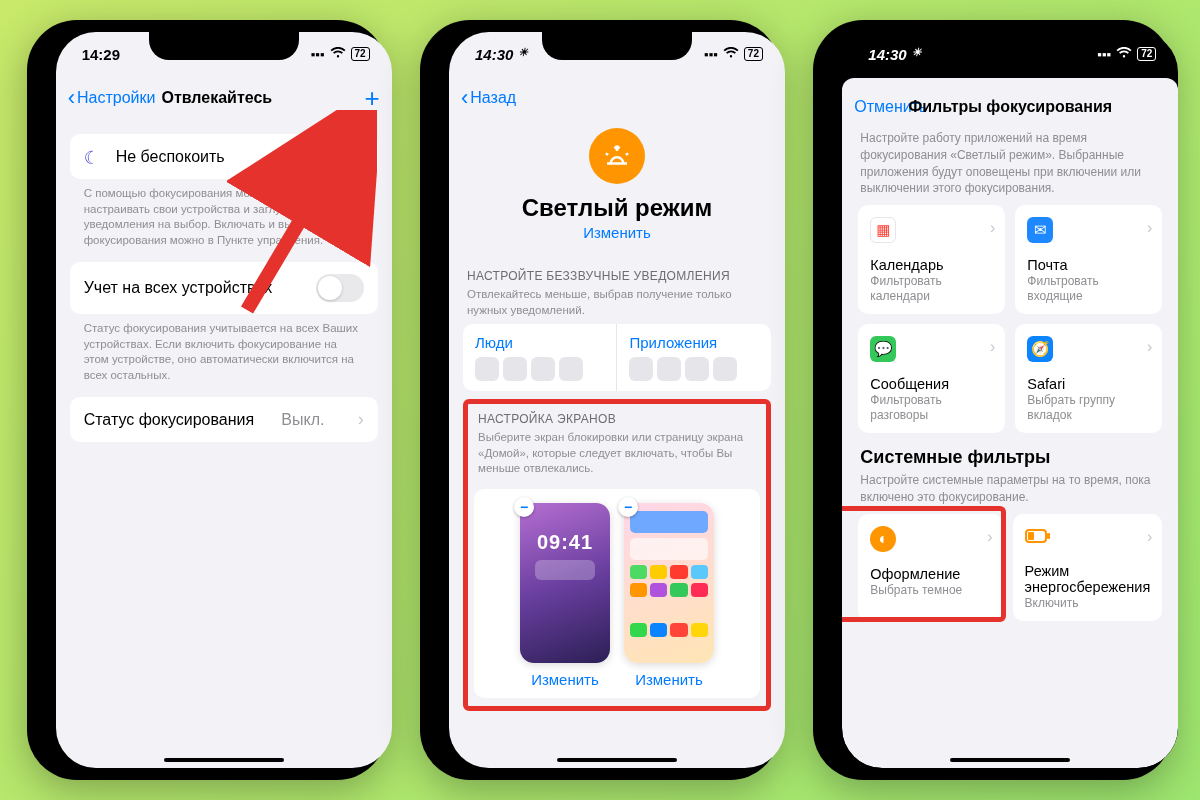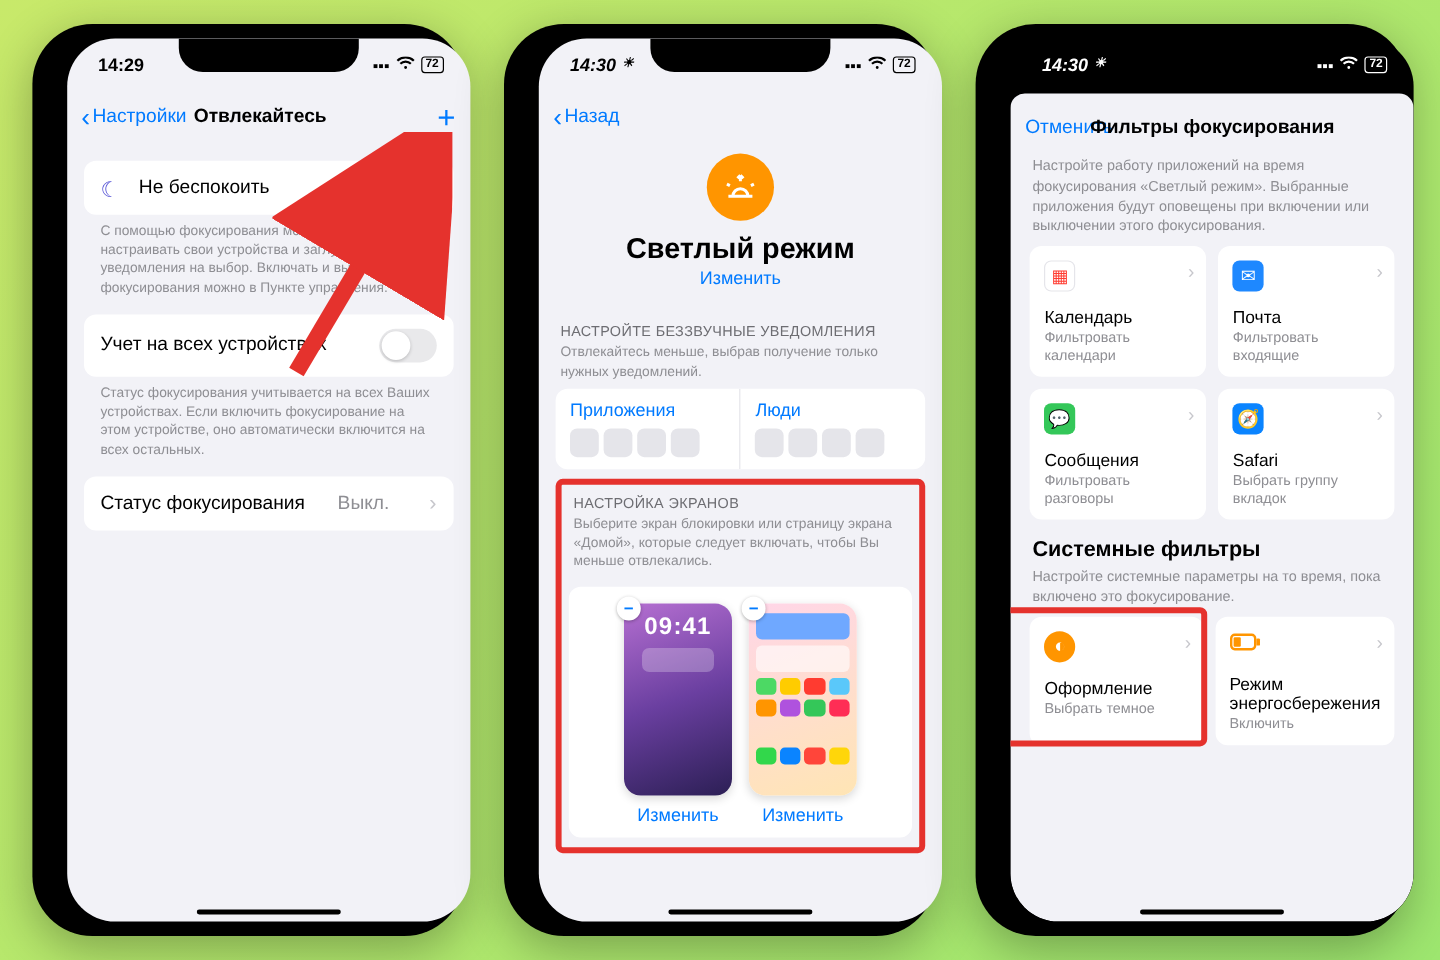--- a/index.html
+++ b/index.html
@@ -87,21 +87,21 @@
   .split-half { flex:1; padding:10px 12px; }
   .split-half + .split-half { border-left:1px solid #e5e5ea; }
   .split-label { color:#007aff; font-size:15px; }
   .avatar-row { display:flex; gap:4px; margin-top:6px; }
   .avatar-ph { width:24px; height:24px; border-radius:6px; background:#e5e5ea; }
   .red-frame { border: 5px solid #e5322d; border-radius: 6px; padding: 4px 6px 8px; margin-top:8px;}
   .screens-row { background:#fff; border-radius:10px; padding:14px 10px 10px; display:flex; gap:14px; justify-content:center; margin-top:6px;}
   .screen-thumb { width:90px; }
   .thumb-img { width:90px; height:160px; border-radius:14px; position:relative; overflow:hidden;
     box-shadow: 0 2px 8px rgba(0,0,0,.15); }
-  .thumb-lock { background: linear-gradient(160deg,#b56fd1,#6a3fa0,#2c1f55); display:flex; flex-direction:column; align-items:center; justify-content:flex-start; }
+  .thumb-lock { background: linear-gradient(160deg,#b56fd1,#6a3fa0,#2c1f55); display:flex; flex-direction:column; align-items:center; justify-content:flex-start; padding-top:20px;}
   .thumb-lock .time { color:#fff; font-size:20px; font-weight:700; letter-spacing:1px; margin-top:8px;}
   .thumb-lock .widget { width:60px; height:20px; background:rgba(255,255,255,.25); border-radius:6px; margin-top:6px;}
   .thumb-home { background: linear-gradient(160deg,#ffd6e8,#ffe5b4); padding:8px 6px;}
   .thumb-home .wrow { height:22px; background:rgba(255,255,255,.6); border-radius:5px; margin-bottom:5px;}
   .thumb-home .irow { display:flex; gap:3px; margin-top:4px;}
   .thumb-home .irow span{ flex:1; height:14px; border-radius:4px;}
   .thumb-minus { position:absolute; top:-6px; left:-6px; width:20px; height:20px; background:#fff; border-radius:50%;
     display:flex; align-items:center; justify-content:center; color:#007aff; font-weight:700; box-shadow:0 1px 3px rgba(0,0,0,.3); font-size:14px;}
   .thumb-change { text-align:center; color:#007aff; font-size:15px; margin-top:8px;}
 
@@ -220,30 +220,30 @@
         </div>
         <div class="focus-title">Светлый режим</div>
         <div class="focus-change">Изменить</div>
       </div>
 
       <div class="section-header">НАСТРОЙТЕ БЕЗЗВУЧНЫЕ УВЕДОМЛЕНИЯ</div>
       <div class="section-sub">Отвлекайтесь меньше, выбрав получение только нужных уведомлений.</div>
       <div class="split-cell">
         <div class="split-top">
           <div class="split-half">
+            <div class="split-label">Люди</div>
+            <div class="avatar-row">
+                <span class="avatar-ph"></span>
+                <span class="avatar-ph"></span>
+                <span class="avatar-ph"></span>
+                <span class="avatar-ph"></span>
+              </div>
+          </div>
+          <div class="split-half">
             <div class="split-label">Приложения</div>
-            <div class="avatar-row">
-                <span class="avatar-ph"></span>
-                <span class="avatar-ph"></span>
-                <span class="avatar-ph"></span>
-                <span class="avatar-ph"></span>
-              </div>
-          </div>
-          <div class="split-half">
-            <div class="split-label">Люди</div>
             <div class="avatar-row">
                 <span class="avatar-ph"></span>
                 <span class="avatar-ph"></span>
                 <span class="avatar-ph"></span>
                 <span class="avatar-ph"></span>
               </div>
           </div>
         </div>
       </div>
 

